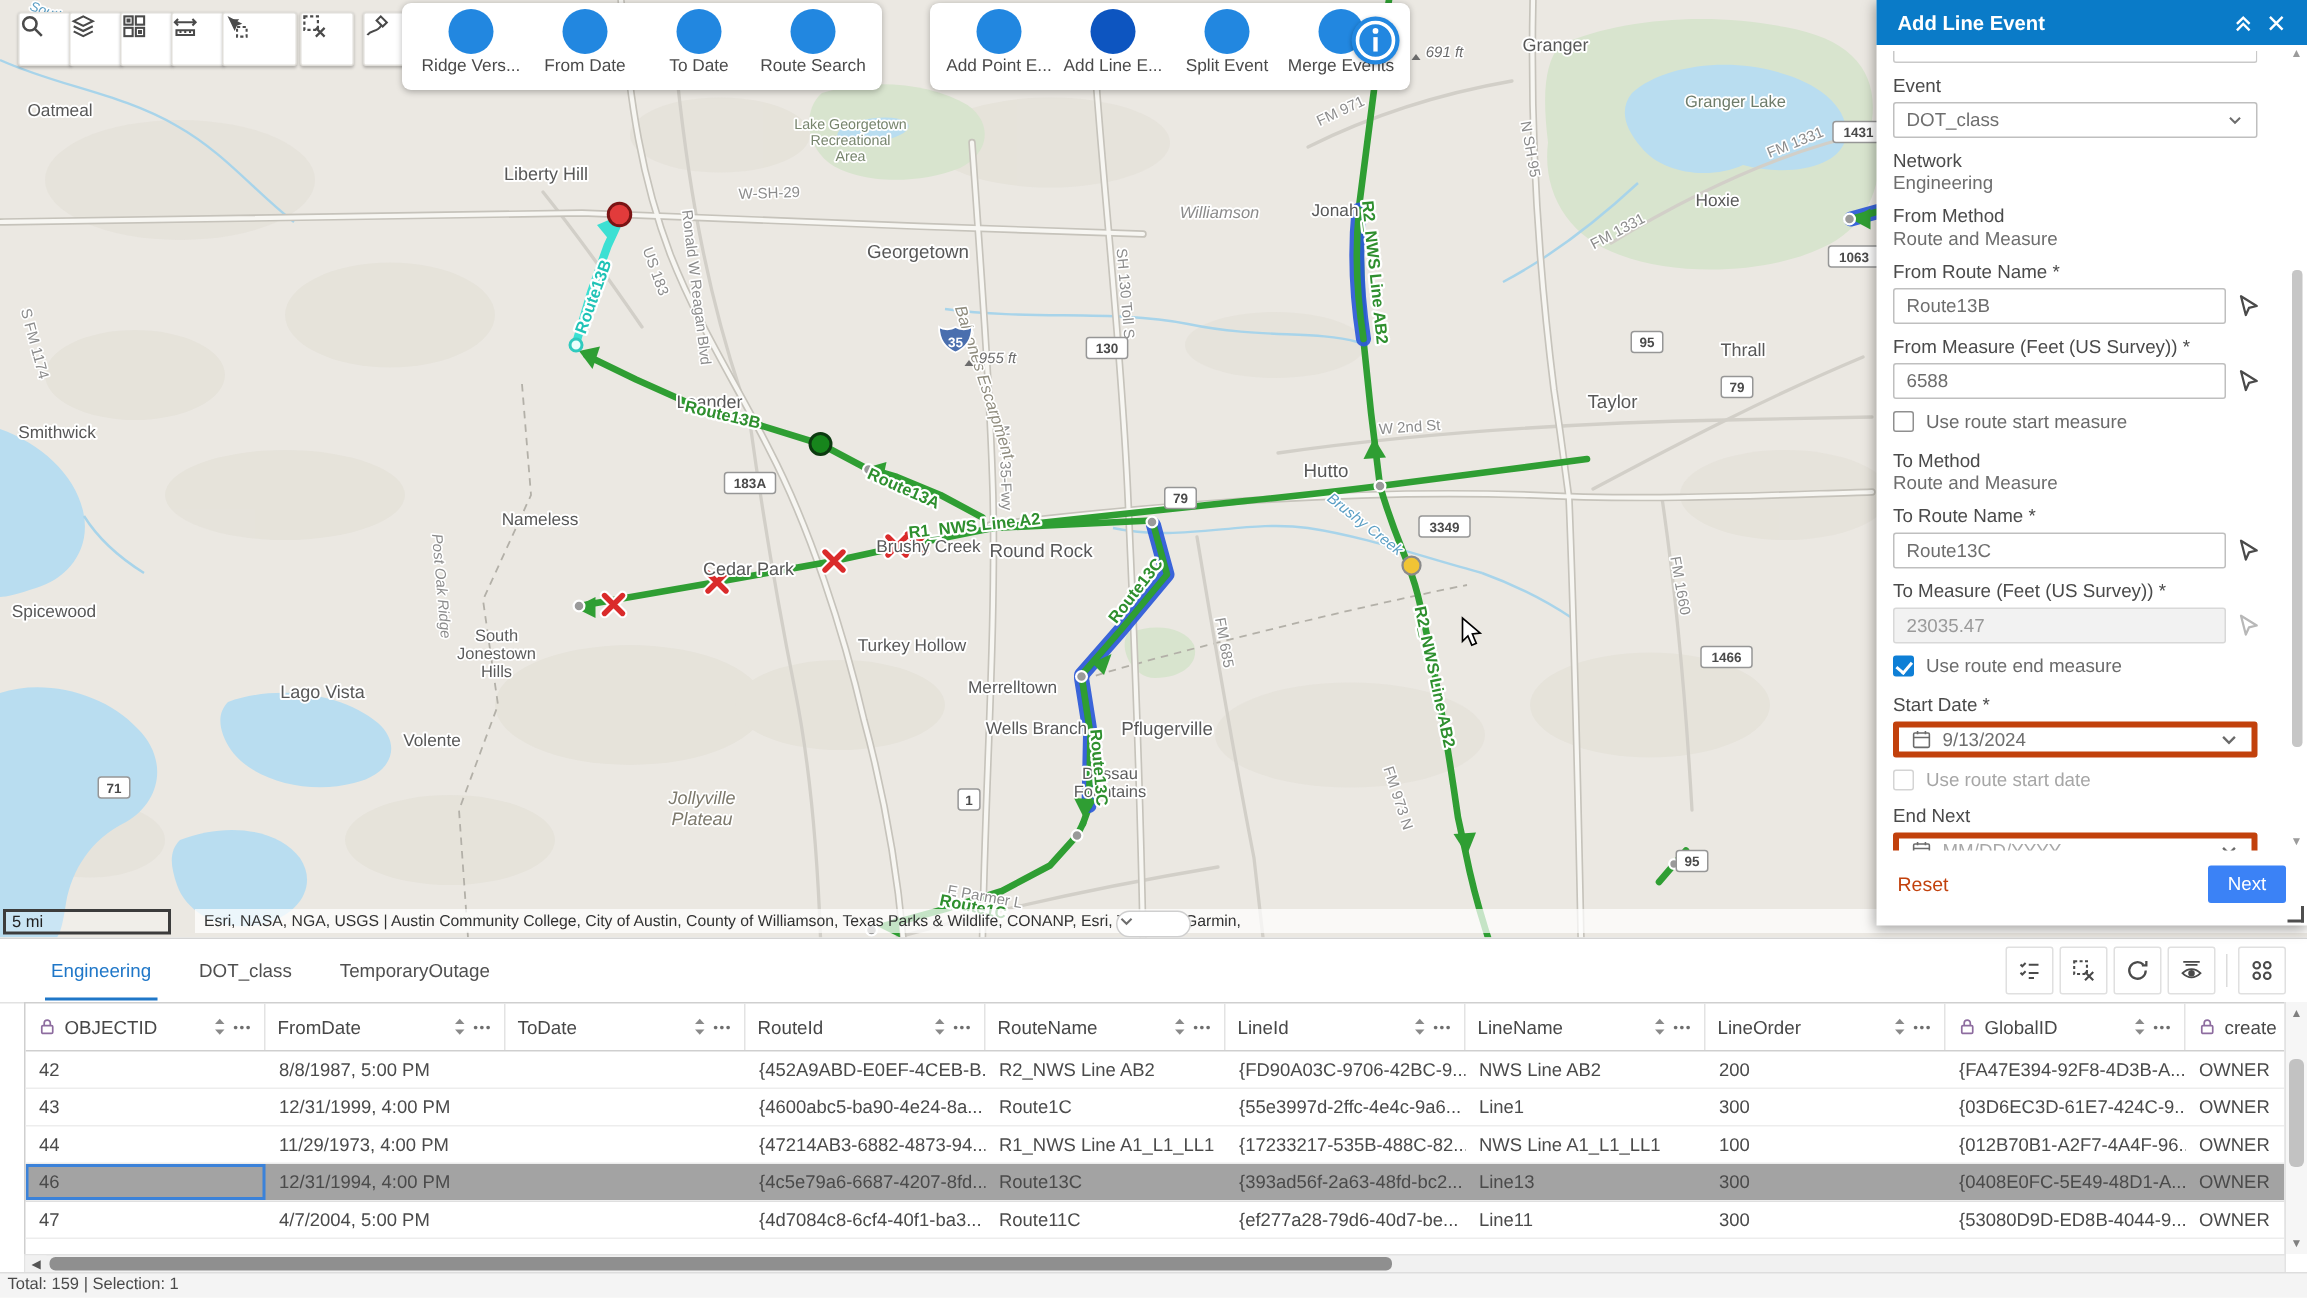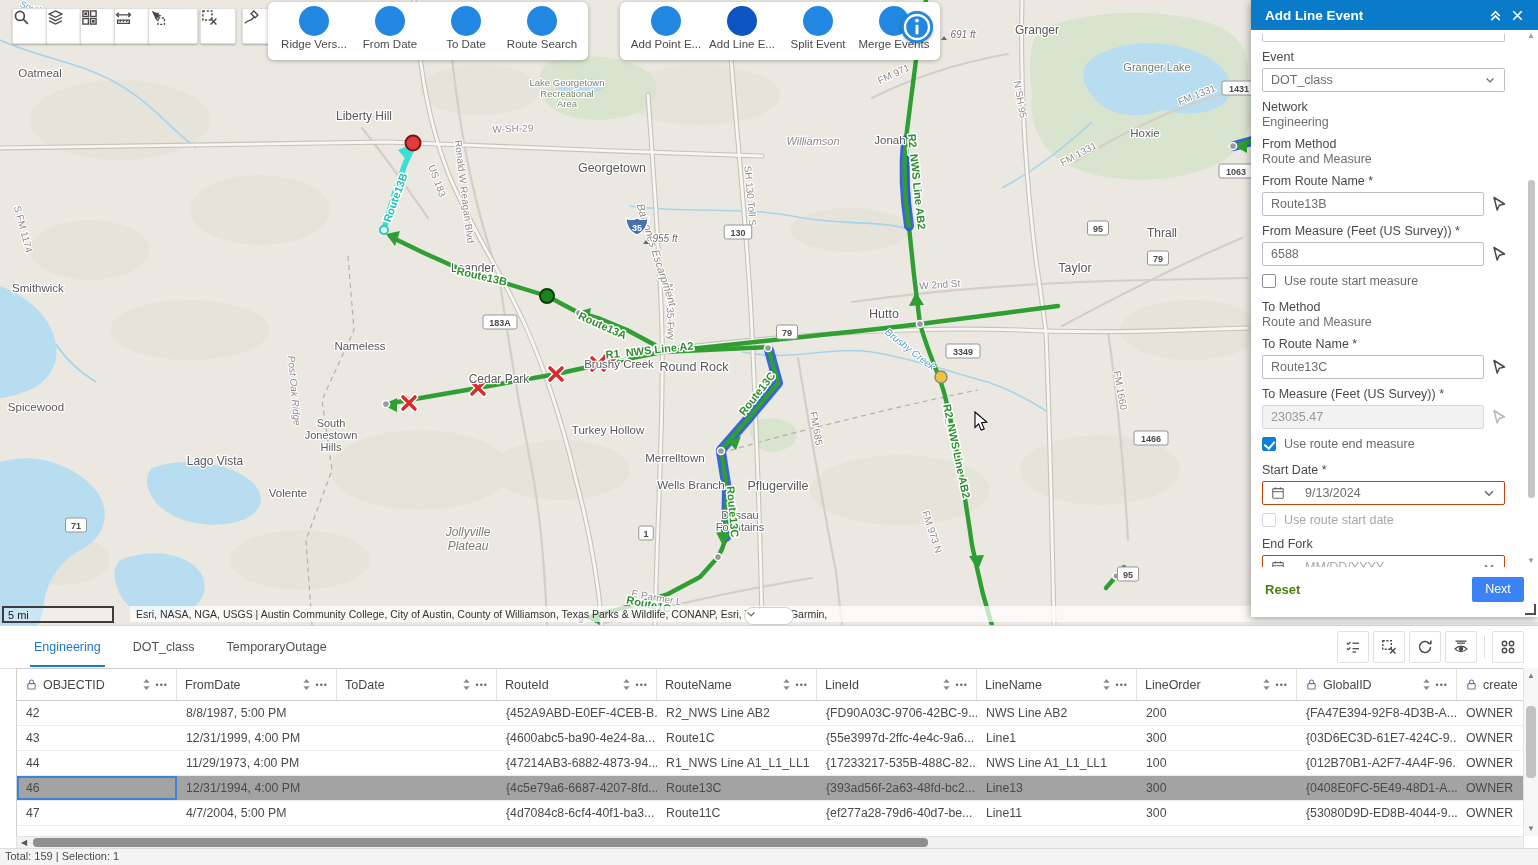--- a/index.html
+++ b/index.html
@@ -49,33 +49,33 @@
   .select{height:24px;width:243px;box-sizing:border-box;border:1px solid #bfbfbf;border-radius:2px;display:flex;
     align-items:center;justify-content:space-between;padding:0 8px;color:#6e6e6e;cursor:pointer;}
   .select svg{width:12px;height:12px;color:#6e6e6e;}
   .input-row{display:flex;align-items:center;gap:7px;}
   .tinput{height:24px;width:233px;box-sizing:border-box;border:1px solid #bfbfbf;border-radius:2px;display:flex;
     align-items:center;padding:0 8px;color:#6e6e6e;background:#fff;}
   .tinput.disabled{background:#f2f2f2;color:#9a9a9a;border-color:#d8d8d8;}
   .pick{width:18px;height:18px;color:#4a4a4a;display:flex;align-items:center;justify-content:center;cursor:pointer;}
   .pick.disabled{color:#b8b8b8;}
   .pick svg{width:16px;height:16px;}
-  .dateinput{height:24px;width:243px;box-sizing:border-box;border:1px solid #c2410c;border-radius:2px;display:flex;
-    align-items:center;gap:20px;padding:0 8px;color:#6e6e6e;cursor:pointer;}
+  .dateinput{height:24px;width:243px;box-sizing:border-box;border:4px solid #c2410c;border-radius:2px;display:flex;
+    align-items:center;gap:7px;padding:0 8px;color:#6e6e6e;cursor:pointer;}
   .dateinput .flex{flex:1;}
   .dateinput svg{width:14px;height:14px;color:#6a6a6a;}
   .dateinput .placeholder{color:#a8a8a8;}
   .cb-row{display:flex;align-items:center;gap:8px;margin:8px 0 2px;color:#6a6a6a;cursor:pointer;}
   .cb-row.disabled{color:#a6a6a6;}
   .cb{width:14px;height:14px;flex:0 0 14px;border:1px solid #8f8f8f;border-radius:2px;background:#fff;position:relative;box-sizing:border-box;}
   .cb.disabled{border-color:#d4d4d4;}
   .cb.checked{background:#0e7fd6;border-color:#0e7fd6;}
   .cb.checked:after{content:"";position:absolute;left:3px;top:1px;width:5px;height:8px;border:solid #fff;border-width:0 2px 2px 0;transform:rotate(40deg);}
   .panel-footer{flex:0 0 44px;display:flex;align-items:center;justify-content:space-between;padding:0 14px 6px 14px;}
-  .reset{color:#4d7c0f;font-weight:bold;font-size:13px;cursor:pointer;}
+  .reset{color:#c2410c;font-weight:normal;font-size:13px;cursor:pointer;}
   .next{background:#3b82f6;color:#fff;border:none;width:52px;height:25px;font-size:12.5px;border-radius:2px;cursor:pointer;font-family:inherit;}
   .pthumb{position:absolute;right:3px;top:228px;width:7px;height:318px;background:#c6c6c6;border-radius:3px;}
   .parrow{position:absolute;right:3px;font-size:8px;color:#9b9b9b;line-height:8px;}
   .resize-handle{position:absolute;right:2px;bottom:2px;width:9px;height:9px;border-right:2px solid #4e4e4e;border-bottom:2px solid #4e4e4e;cursor:nwse-resize;}
 
   
   .tablewrap{position:absolute;top:625px;left:0;right:0;bottom:0;background:#fff;border-top:1px solid #d5d5d5;}
   .tabbar{height:42px;display:flex;align-items:center;padding:0 14px 0 30px;border-bottom:1px solid #e2e2e2;position:relative;}
   .tab{margin-right:24px;font-size:12.5px;color:#4f4f4f;position:relative;padding:13px 4px;cursor:pointer;white-space:nowrap;}
   .tab.active{color:#1f77c8;}
@@ -623,21 +623,21 @@
           </svg>
         <span class="flex">9/13/2024</span>
         <svg viewBox="0 0 16 16" fill="none" stroke="currentColor" stroke-width="1.8">
             <path d="M3.5 6 L8 10.5 L12.5 6"></path>
           </svg>
       </div>
       <div class="cb-row disabled">
         <span class="cb disabled"></span>
         <span>Use route start date</span>
       </div>
-      <div class="field-label" style="margin-top:10px;">End Fork</div>
+      <div class="field-label" style="margin-top:10px;">End Next</div>
       <div class="dateinput">
         <svg viewBox="0 0 16 16" fill="none" stroke="currentColor" stroke-width="1.2">
             <rect x="2" y="3" width="12" height="11" rx="1"></rect>
             <line x1="2" y1="6.5" x2="14" y2="6.5"></line>
             <line x1="5" y1="1.5" x2="5" y2="4"></line>
             <line x1="11" y1="1.5" x2="11" y2="4"></line>
           </svg>
         <span class="flex placeholder">MM/DD/YYYY</span>
         <svg viewBox="0 0 16 16" fill="none" stroke="currentColor" stroke-width="1.8">
             <path d="M3.5 6 L8 10.5 L12.5 6"></path>

